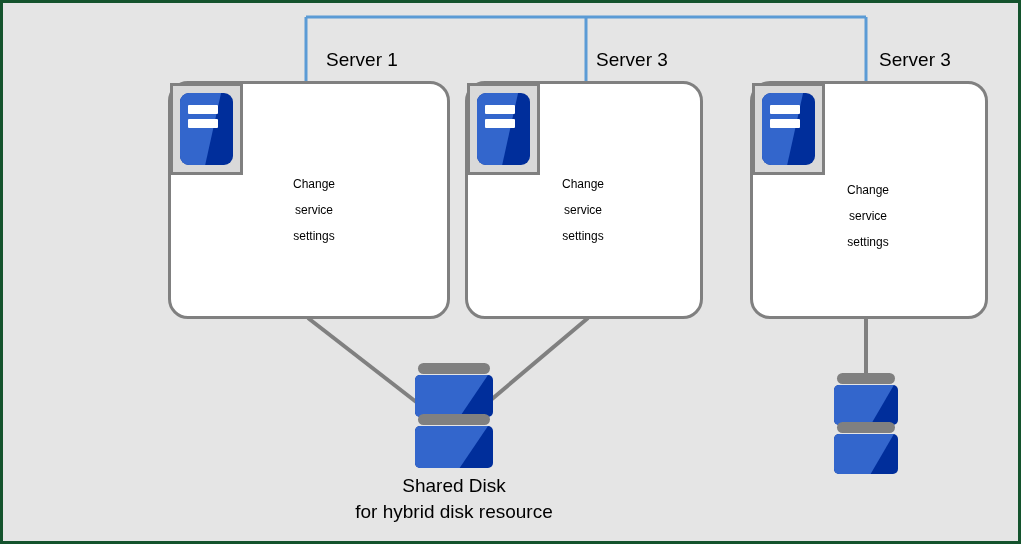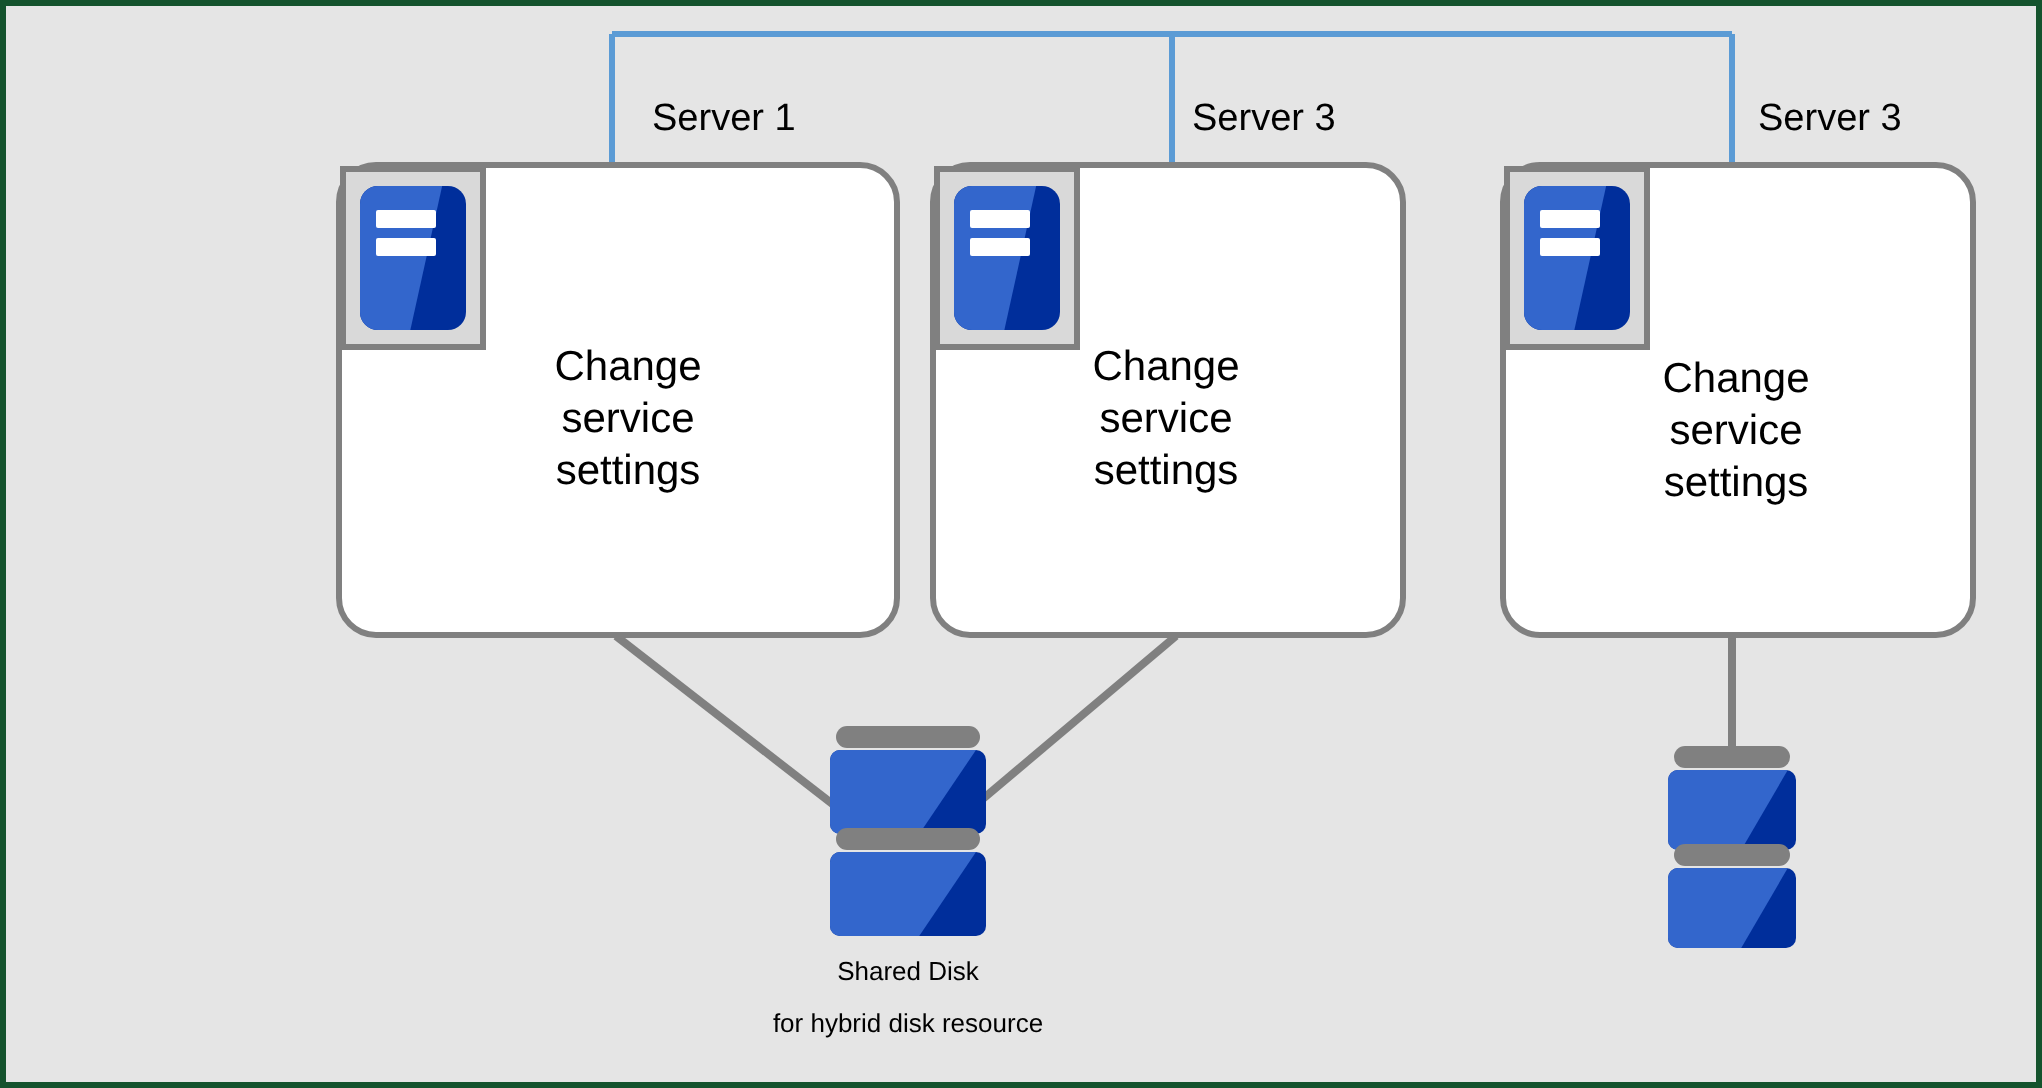--- a/index.html
+++ b/index.html
@@ -68,21 +68,21 @@
     left: 16%;
     width: 56%;
     height: 13%;
   }
   .server-icon .bar.b1 { top: 16%; }
   .server-icon .bar.b2 { top: 36%; }
 
   
   .server-text {
     position: absolute;
-    font-size: 21px;
+    font-size: 12px;
     line-height: 26px;
     color: #000000;
     text-align: center;
     white-space: pre-line;
   }
   
   .server-name {
     position: absolute;
     font-size: 19px;
     line-height: 22px;
@@ -115,21 +115,21 @@
     left: 0;
     top: 0;
     width: 130%;
     height: 100%;
     background: #3366cc;
     clip-path: polygon(0 0, 72% 0, 44% 100%, 0 100%);
   }
   
   .disk-caption {
     position: absolute;
-    font-size: 13px;
+    font-size: 19px;
     line-height: 26px;
     color: #000000;
     text-align: center;
     white-space: pre-line;
   }
 </style>
 </head>
 <body>
 
 <div id="canvas">

